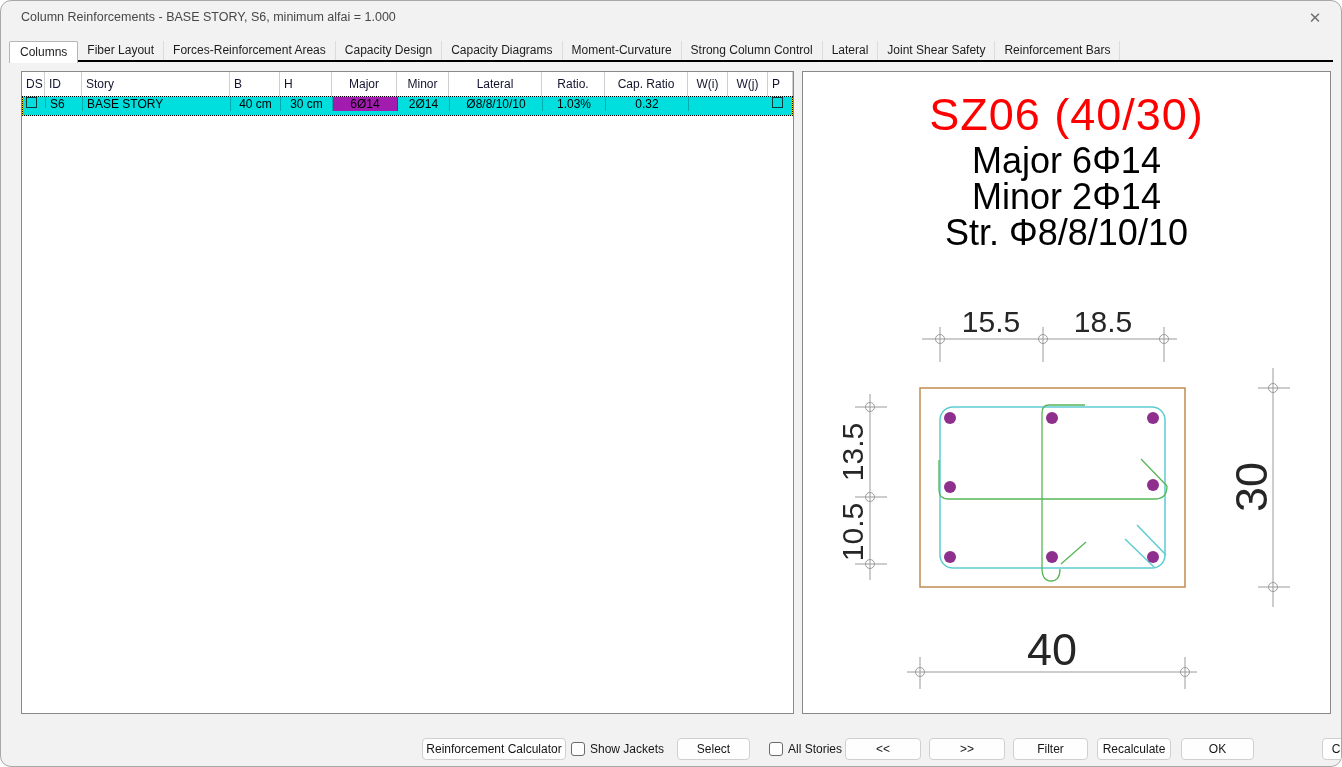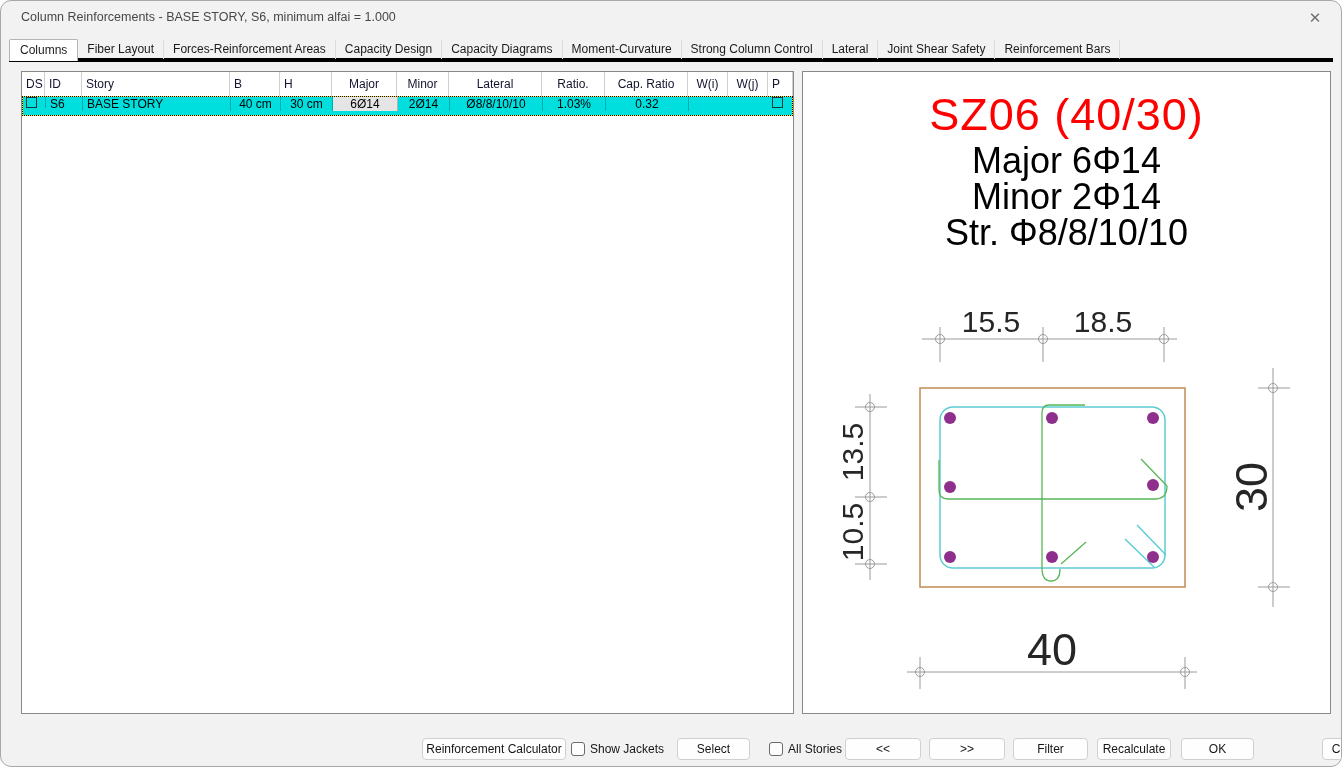--- a/index.html
+++ b/index.html
@@ -10,21 +10,21 @@
     overflow:hidden;
   }
   
   .titlebar { position:absolute; left:0; top:0; width:100%; height:34px; }
   .titlebar .title { position:absolute; left:20px; top:9px; font-size:12.5px; color:#474747; }
   .close-btn { position:absolute; right:14px; top:6px; width:24px; height:22px;
     display:flex; align-items:center; justify-content:center;
     color:#6f6f6f; font-size:15px; cursor:default; }
   
   .tabstrip { position:absolute; left:8px; top:40px; right:8px; height:21px;
-    display:flex; align-items:center; border-bottom:4px solid #000000; }
+    display:flex; align-items:flex-start; border-bottom:2px solid #000000; }
   .tab { position:relative; padding:2px 9px 3px 9px; font-size:12px; color:#1c1c1c;
     border-right:1px solid #dcdcdc; white-space:nowrap; }
   .tab.active { background:#ffffff; border:1px solid #b5b5b5; border-bottom:none;
     padding:3px 10px 4px 10px; margin-bottom:-1px; border-radius:2px 2px 0 0; }
   
   .panel { position:absolute; background:#ffffff; border:1px solid #898989; }
   .left-panel  { left:20px;  top:70px; width:773px; height:643px; overflow:hidden; }
   .right-panel { left:801px; top:70px; width:529px; height:643px; overflow:hidden; }
   
   .thead { display:flex; height:24px; align-items:center; background:#ffffff; }
@@ -32,21 +32,21 @@
     border-right:1px solid #cfcfcf; overflow:hidden; white-space:nowrap; }
   .th.center { justify-content:center; }
   .c0{width:23px}.c1{width:37px}.c2{width:148px}.c3{width:50px}.c4{width:52px}
   .c5{width:65px}.c6{width:52px}.c7{width:93px}.c8{width:63px}.c9{width:83px}
   .c10{width:40px}.c11{width:40px}.c12{flex:1}
   .trow { display:flex; height:20px; align-items:flex-start; background:#00dede;
     border:1px solid #ffe400; outline:1px dotted #000000; outline-offset:-1px; }
   .td { font-size:12px; color:#000; display:flex; align-items:center; padding:0 4px;
     border-right:1px solid rgba(0,0,0,0.22); overflow:hidden; white-space:nowrap; }
   .td.center { justify-content:center; }
-  .td.major { background:#e5e5e5; }
+  .td.major { background:#a21caf; }
   .cellbox { width:11px; height:11px; border:1px solid #0e3a3a; margin-left:3px; }
   
   .preview-text { position:absolute; left:0; top:20px; width:100%; text-align:center; line-height:1.0; }
   .preview-title { font-size:45px; color:#ff0000; margin-bottom:6px; letter-spacing:1px; }
   .preview-line { font-size:36px; color:#000000; line-height:36px; }
   .diagram-svg { position:absolute; left:0; top:0; width:529px; height:643px; }
   
   .footer-item { position:absolute; top:737px; height:22px; }
   .btn { background:#fefefe; border:1px solid #d0d0d0; border-radius:4px;
     font-size:12px; color:#161616; display:flex; align-items:center; justify-content:center;

